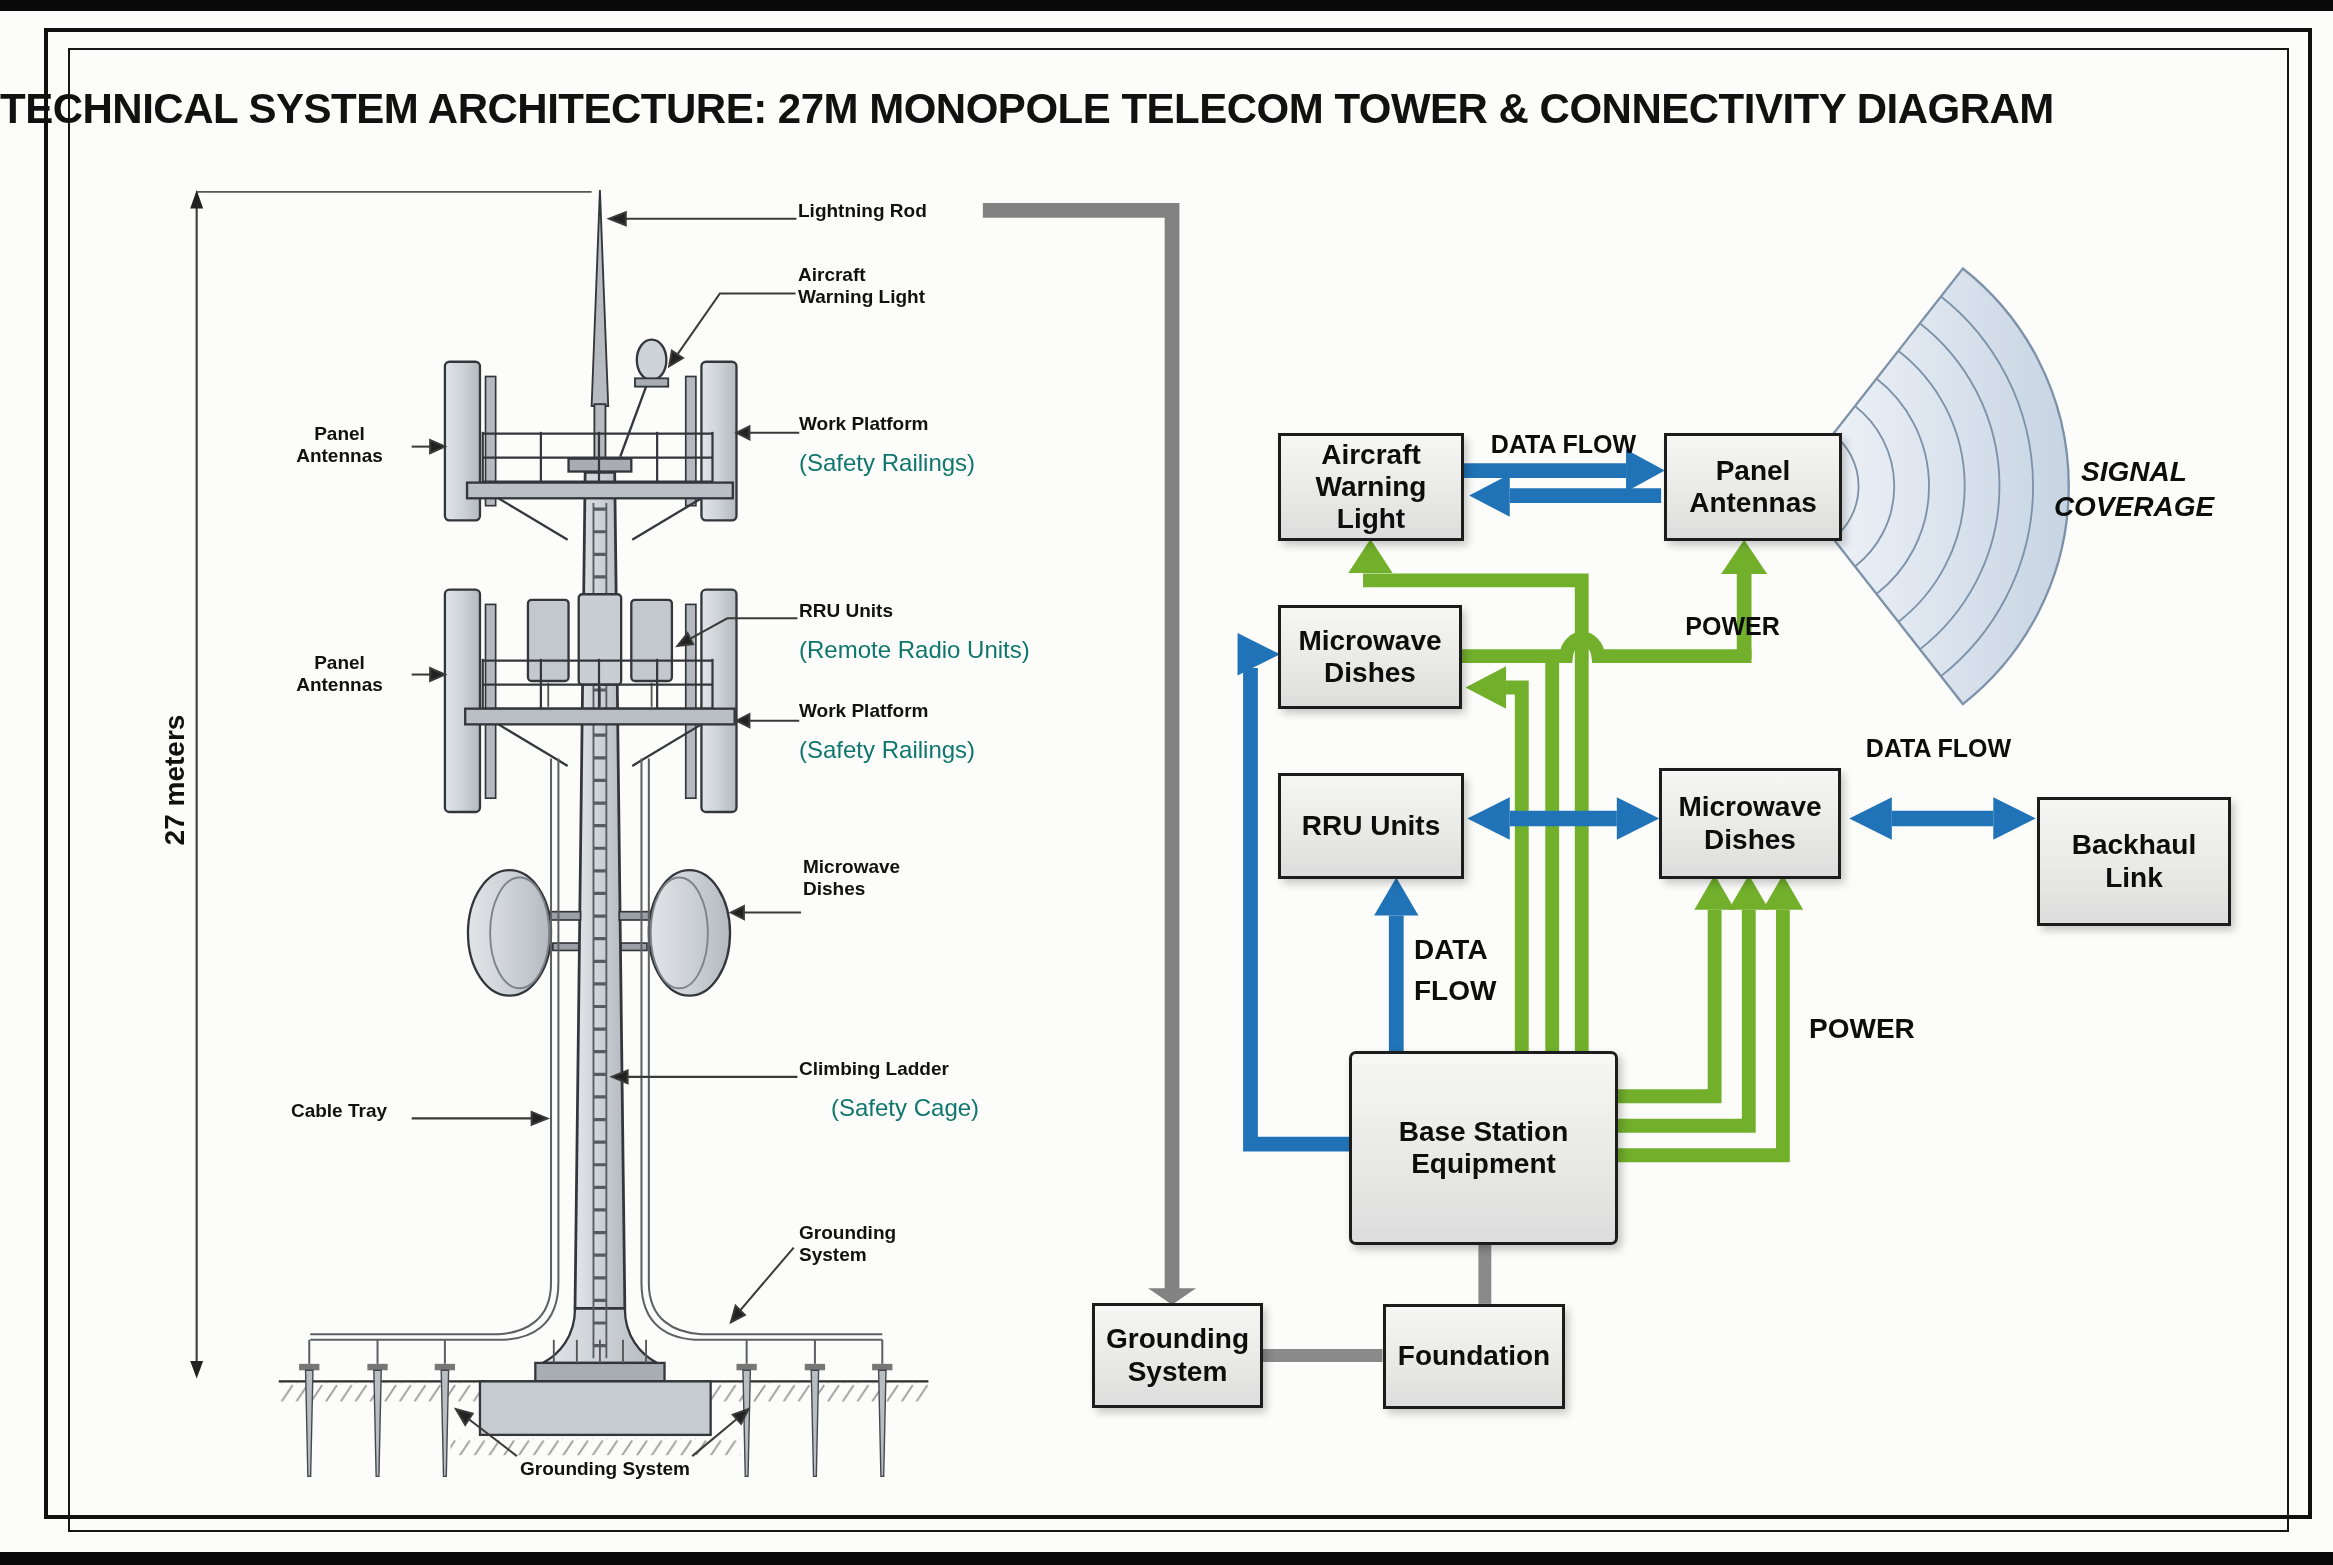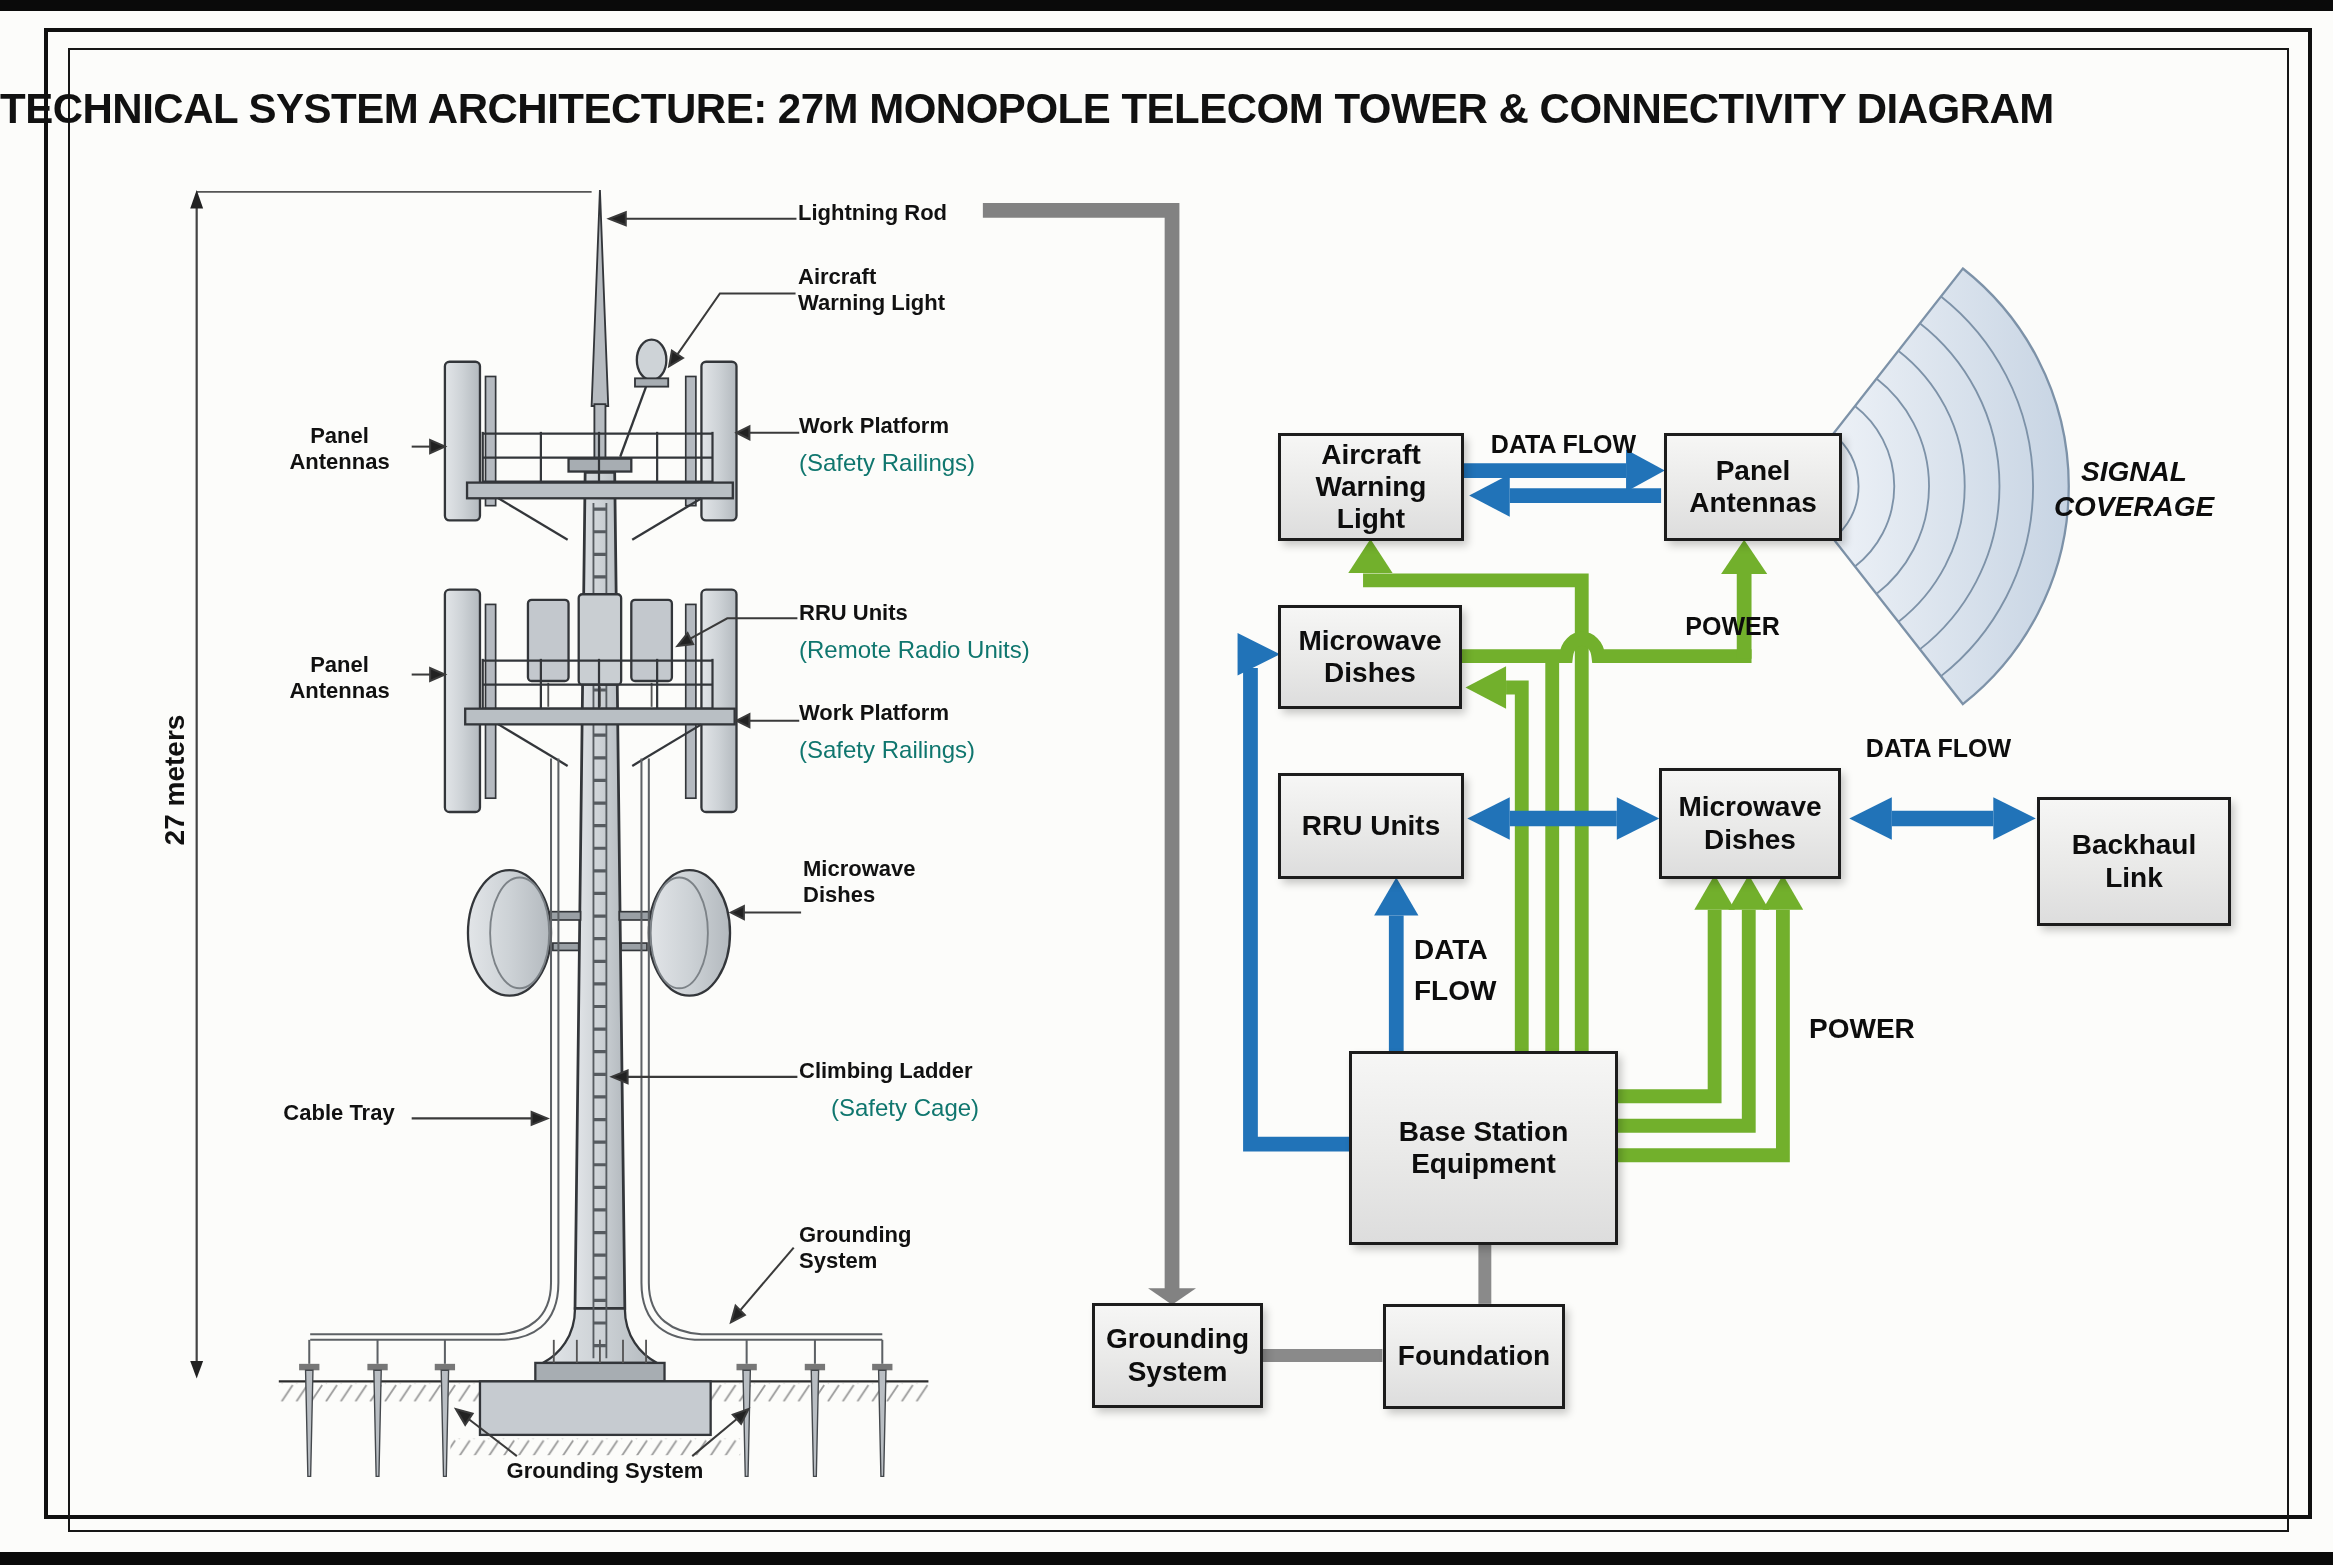--- a/index.html
+++ b/index.html
@@ -7,21 +7,21 @@
          font-family:"Liberation Sans",sans-serif;color:#111;}
   .strip{position:absolute;left:0;width:2333px;background:#0a0a0a;}
   .strip.top{top:0;height:11px;}
   .strip.bottom{top:1552px;height:13px;}
   .frame{position:absolute;pointer-events:none;}
   .frame.outer{left:44px;top:28px;width:2260px;height:1483px;border:4.6px solid #101010;}
   .frame.inner{left:68px;top:48px;width:2217px;height:1480px;border:2.8px solid #161616;}
   #gfx{position:absolute;left:0;top:0;}
   .title{position:absolute;left:0;top:85px;width:1901px;text-align:center;
          font-size:42px;font-weight:bold;letter-spacing:-0.5px;white-space:nowrap;}
-  .tlabel{position:absolute;font-size:22px;font-weight:bold;line-height:1.18;white-space:pre-line;}
+  .tlabel{position:absolute;font-size:19px;font-weight:bold;line-height:1.18;white-space:pre-line;}
   .tsub{position:absolute;font-size:24px;font-weight:400;line-height:1.15;white-space:nowrap;color:#0f766e;}
   .tlabel.ctr{text-align:center;}
   .meters{position:absolute;left:175px;top:780px;transform:translate(-50%,-50%) rotate(-90deg);
           font-size:28px;font-weight:bold;white-space:nowrap;}
   .node{position:absolute;display:grid;place-items:center;text-align:center;white-space:pre-line;
         font-size:28px;font-weight:bold;line-height:1.15;color:#0d0d0d;
         background:linear-gradient(180deg,#f6f6f5 0%,#e9e9e8 55%,#dddddd 100%);
         border:3.7px solid #1c1c1c;box-shadow:3.7px 4.6px 8.3px rgba(0,0,0,0.22);box-sizing:border-box;}
   .elabel{position:absolute;font-size:25px;font-weight:bold;white-space:pre-line;color:#0d0d0d;}
   .elabel.big{font-size:28px;}
@@ -318,21 +318,21 @@
 Light</div>
   <div class="node" style="left:1664px;top:433px;width:178px;height:108px;">Panel
 Antennas</div>
   <div class="node" style="left:1278px;top:605px;width:184px;height:104px;">Microwave
 Dishes</div>
   <div class="node" style="left:1278px;top:773px;width:186px;height:106px;">RRU Units</div>
   <div class="node" style="left:1659px;top:768px;width:182px;height:111px;">Microwave
 Dishes</div>
   <div class="node" style="left:2037px;top:770px;width:194px;height:129px;margin-top:27px;">Backhaul
 Link</div>
-  <div class="node" style="left:1349px;top:1051px;width:269px;height:194px;">Base Station
+  <div class="node" style="left:1349px;top:1051px;width:269px;height:194px;border-radius:7px;">Base Station
 Equipment</div>
   <div class="node" style="left:1092px;top:1303px;width:171px;height:105px;">Grounding
 System</div>
   <div class="node" style="left:1383px;top:1304px;width:182px;height:105px;">Foundation</div>
 
   <div class="elabel" style="left:1471px;top:430px;width:185px;text-align:center;">DATA FLOW</div>
   <div class="elabel" style="left:1654px;top:612px;width:157px;text-align:center;">POWER</div>
   <div class="elabel" style="left:1846px;top:734px;width:185px;text-align:center;">DATA FLOW</div>
   <div class="elabel big" style="left:1414px;top:930px;line-height:1.45;">DATA
 FLOW</div>

